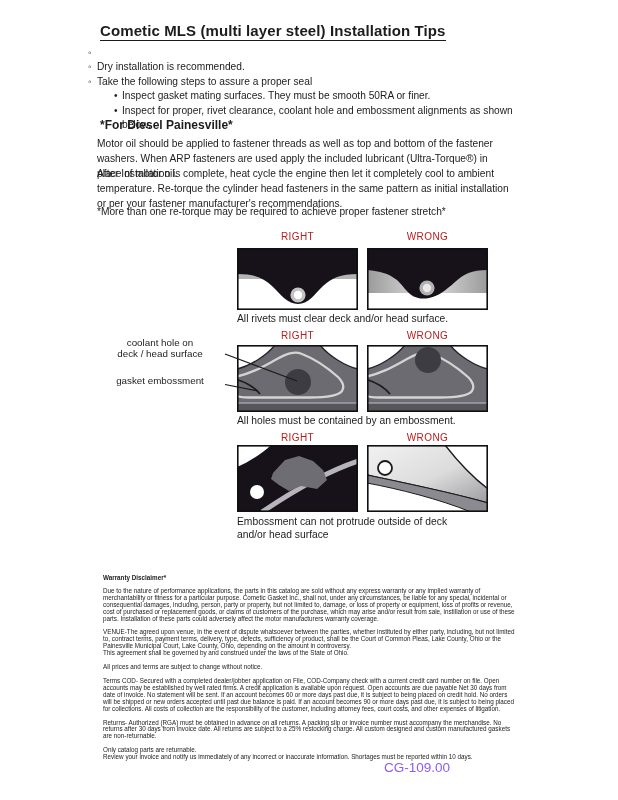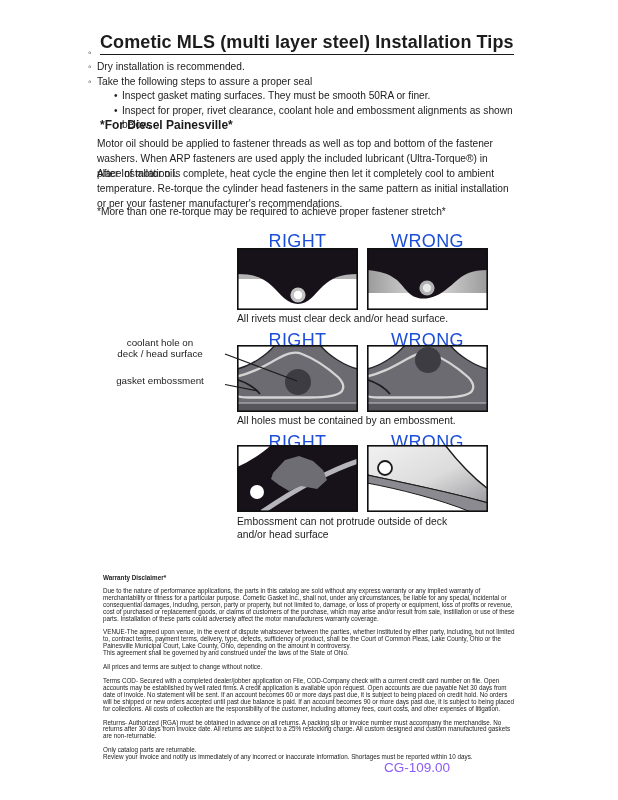--- a/index.html
+++ b/index.html
@@ -5,38 +5,38 @@
   * { margin:0; padding:0; box-sizing:border-box; }
   html,body { background:#ffffff; }
   body {
     width:618px; height:800px; position:relative; overflow:hidden;
     font-family:"Liberation Sans", sans-serif; color:#1c1c1c;
   }
   .abs { position:absolute; }
 
   
   .doc-title {
-    left:100px; top:32px; font-size:18px; font-weight:bold;
+    left:100px; top:22px; font-size:15px; font-weight:bold;
     border-bottom:1.5px solid #1a1a1a; padding-bottom:1px; letter-spacing:.1px;
   }
   .bullets { left:88px; top:46px; width:436px; font-size:10.2px; line-height:14.4px; }
   .b-row { display:flex; }
   .b-char { width:9px; flex:0 0 9px; }
   .b-row.sub { padding-left:26px; }
   .b-row.sub .b-char { width:8px; flex:0 0 8px; }
 
   
   .diesel-h { left:100px; top:118px; font-size:12px; font-weight:bold; }
   .para { left:97px; width:416px; font-size:10.2px; line-height:15.2px; }
   .p1 { top:136px; }
   .p2 { top:166px; }
   .p3 { top:204px; }
 
   
-  .dg-label { width:121px; text-align:center; font-size:18px; letter-spacing:.4px; color:#1d4ed8; }
+  .dg-label { width:121px; text-align:center; font-size:10px; letter-spacing:.4px; color:#b91c1c; }
   .panel { display:block; }
   .caption { font-size:10.3px; line-height:12.5px; }
   .side-labels { left:98px; width:124px; text-align:center; font-size:9.8px; line-height:11px; }
   .leader-svg { pointer-events:none; }
 
   
   .disclaimer { left:103px; top:575px; width:414px; font-size:6.3px; line-height:6.9px; color:#222; }
   .disclaimer .disc-h { font-weight:bold; margin-bottom:6px; }
   .disclaimer p { margin-bottom:7px; }
   .disclaimer p.tight { margin-bottom:0; }

